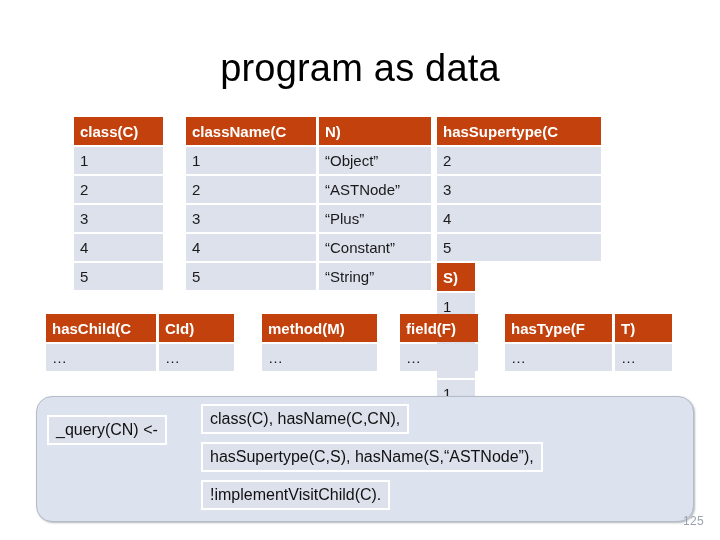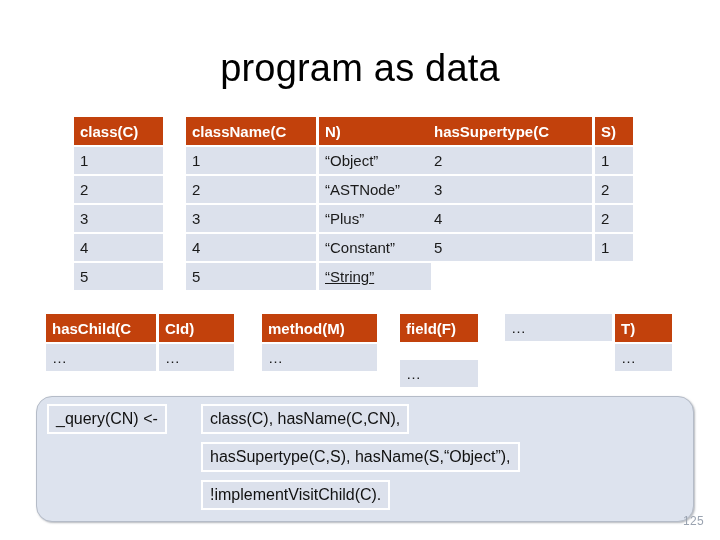--- a/index.html
+++ b/index.html
@@ -126,25 +126,25 @@
     <div class="dcell" style="width:130px;">3</div>
     <div class="dcell" style="width:130px;">4</div>
     <div class="dcell" style="width:130px;">5</div>
   </div>
   <div class="col" style="width:112px; margin-right:0;">
     <div class="hcell" style="width:112px;">N)</div>
     <div class="dcell" style="width:112px;">“Object”</div>
     <div class="dcell" style="width:112px;">“ASTNode”</div>
     <div class="dcell" style="width:112px;">“Plus”</div>
     <div class="dcell" style="width:112px;">“Constant”</div>
-    <div class="dcell" style="width:112px;text-decoration:underline;">“String”</div>
-  </div>
-</div>
-
-<div class="table-block" style="left:428px; top:117px;">
+    <div class="dcell" style="width:112px;">“String”</div>
+  </div>
+</div>
+
+<div class="table-block" style="left:437px; top:117px;flex-direction:column;">
   <div class="col" style="width:164px;">
     <div class="hcell" style="width:164px;">hasSupertype(C</div>
     <div class="dcell" style="width:164px;">2</div>
     <div class="dcell" style="width:164px;">3</div>
     <div class="dcell" style="width:164px;">4</div>
     <div class="dcell" style="width:164px;">5</div>
   </div>
   <div class="col" style="width:38px; margin-right:0;">
     <div class="hcell" style="width:38px;">S)</div>
     <div class="dcell" style="width:38px;">1</div>
@@ -166,36 +166,37 @@
 </div>
 
 <div class="table-block" style="left:262px; top:314px;">
   <div class="col" style="width:100px; margin-right:8px;">
     <div class="hcell" style="width:115px;">method(M)</div>
     <div class="dcell" style="width:115px;">…</div>
   </div>
 </div>
 
 <div class="table-block" style="left:400px; top:314px;">
-  <div class="col" style="width:78px; margin-right:0;gap:16px;">
+  <div class="col" style="width:78px; margin-right:0;">
     <div class="hcell" style="width:78px;">field(F)</div>
     <div class="dcell" style="width:78px;">…</div>
   </div>
 </div>
 
 <div class="table-block" style="left:505px; top:314px;">
   <div class="col" style="width:107px;">
+    <div class="hcell" style="width:107px;">hasType(F</div>
     <div class="dcell" style="width:107px;">…</div>
   </div>
   <div class="col" style="width:57px; margin-right:0;">
     <div class="hcell" style="width:57px;">T)</div>
     <div class="dcell" style="width:57px;">…</div>
   </div>
 </div>
 
 <div class="query-panel">
-  <div class="qline" style="left:10px; top:7px;">_query(CN) &lt;-</div>
+  <div class="qline" style="left:10px; top:18px;">_query(CN) &lt;-</div>
   <div class="qline" style="left:164px; top:7px;">class(C), hasName(C,CN),</div>
-  <div class="qline" style="left:164px; top:45px;">hasSupertype(C,S), hasName(S,“Object”),</div>
+  <div class="qline" style="left:164px; top:45px;">hasSupertype(C,S), hasName(S,“ASTNode”),</div>
   <div class="qline" style="left:164px; top:83px;">!implementVisitChild(C).</div>
 </div>
 
 <div class="slide-number">125</div>
 
 </body></html>

